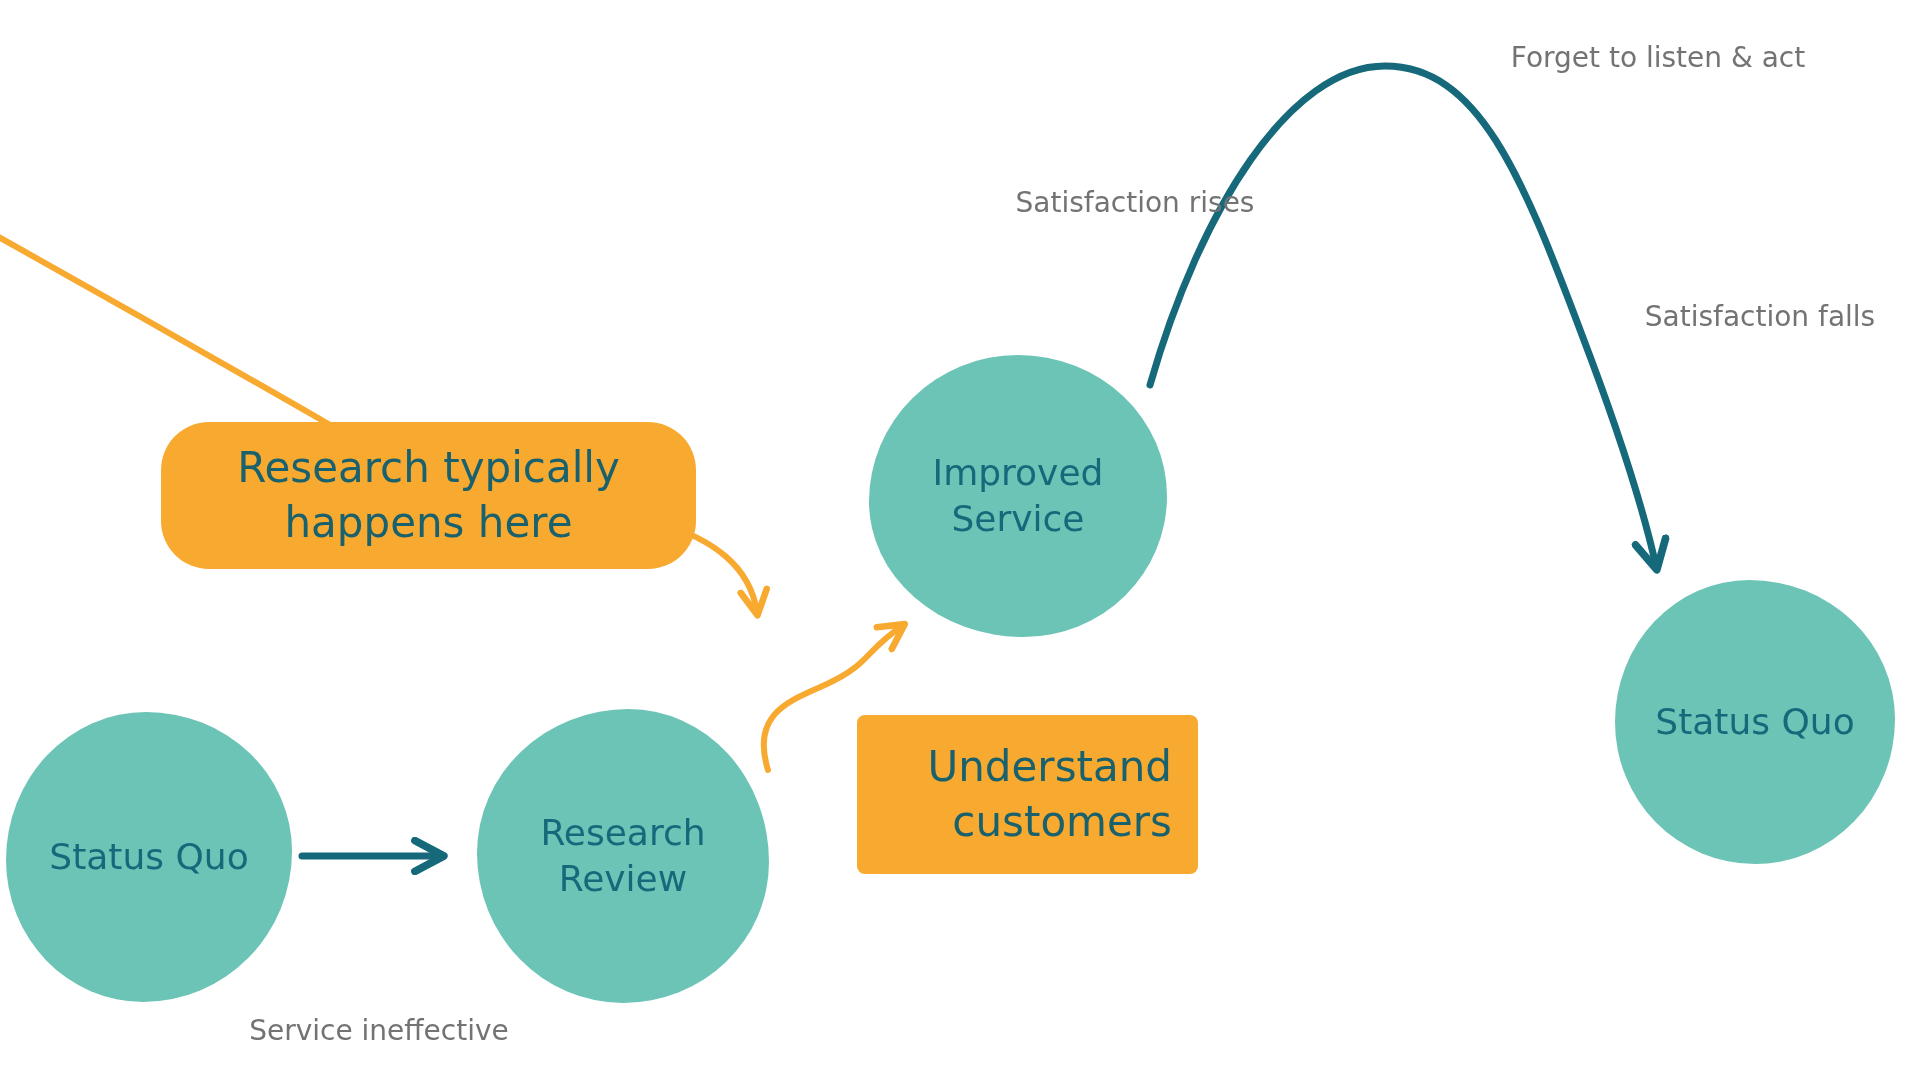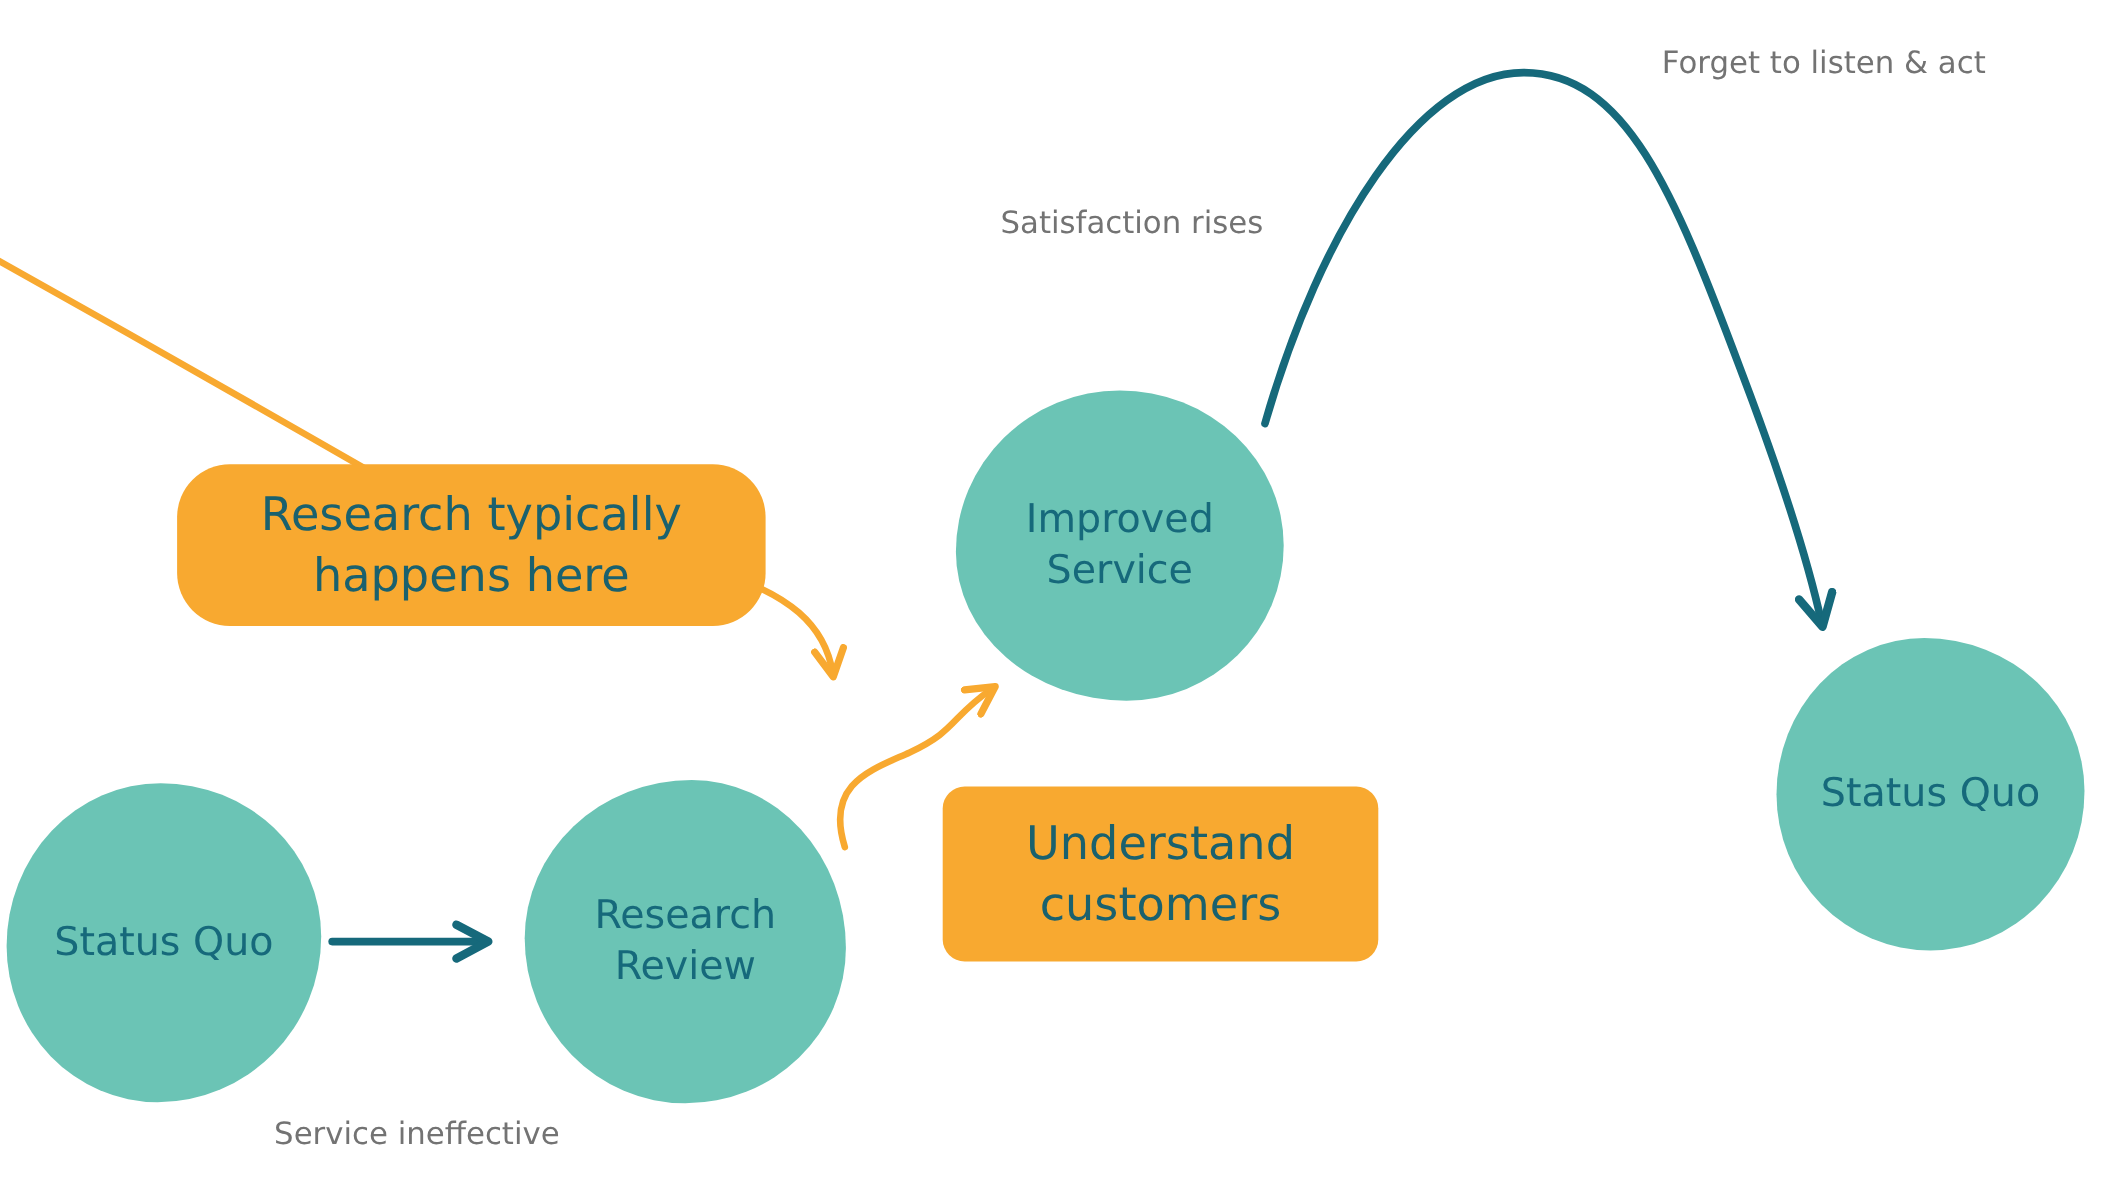--- a/index.html
+++ b/index.html
@@ -104,24 +104,25 @@
   </div>
 
   <div class="node blob-d" style="left:1615px; top:580px; width:280px; height:284px;">
     <div class="node-label">Status Quo</div>
   </div>
 
   <div class="callout" style="left:161px; top:422px; width:535px; height:147px; border-radius:48px;">
     <div class="callout-label" style="width:445px;">Research typically happens here</div>
   </div>
 
-  <div class="callout" style="left:857px; top:715px; width:396px; height:159px; border-radius:20px;">
+  <div class="callout" style="left:857px; top:715px; width:341px; height:159px; border-radius:8px;text-align:right;">
     <div class="callout-label" style="width:300px;">Understand customers</div>
   </div>
 
   <div class="annotation" style="left:379px; top:1031px;">Service ineffective</div>
 
-  <div class="annotation" style="left:1029px; top:203px;">Satisfaction rises</div>
+  <div class="annotation" style="left:1135px; top:203px;">Satisfaction rises</div>
 
   <div class="annotation" style="left:1658px; top:58px;">Forget to listen &amp; act</div>
 
+  <div class="annotation" style="left:1760px; top:317px;">Satisfaction falls</div>
 
 </div>
 
 </body></html>

